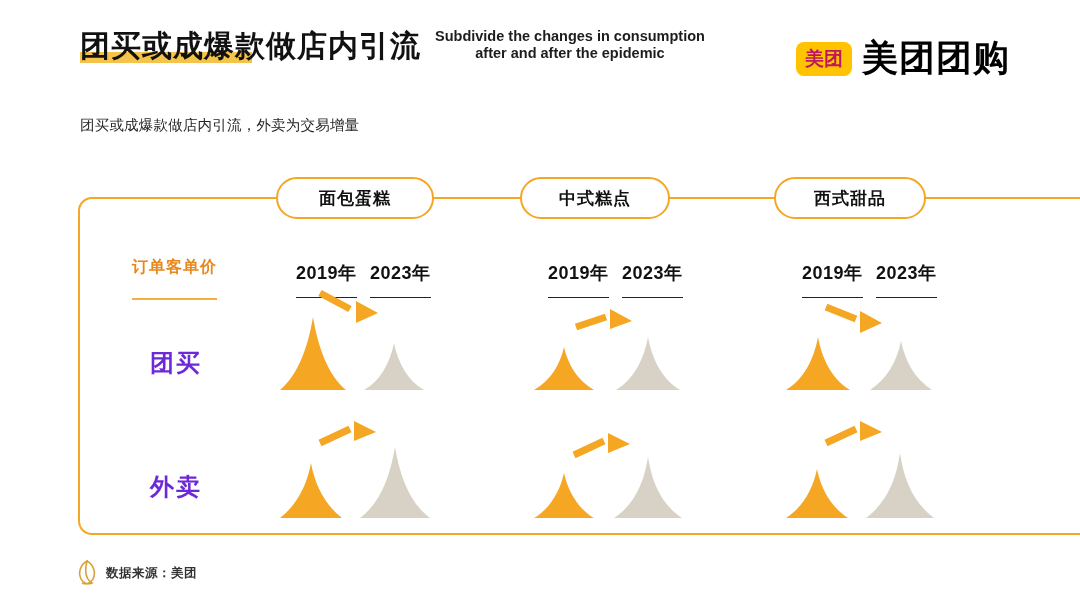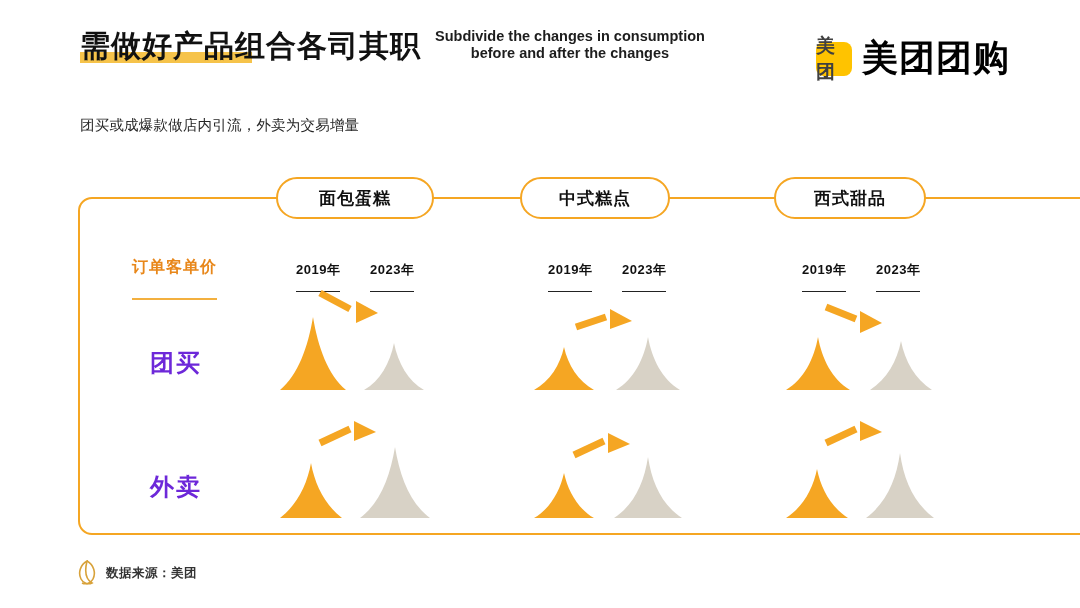--- a/index.html
+++ b/index.html
@@ -63,28 +63,28 @@
 
   
   .logo {
     position: absolute;
     right: 0;
     top: 8px;
     display: flex;
     align-items: center;
   }
   .logo-mark {
-    width: 36px;
+    width: 56px;
     height: 34px;
     background: #ffc300;
     border-radius: 8px;
     display: flex;
     align-items: center;
     justify-content: center;
-    color: #404040;
+    color: #be185d;
     font-size: 19px;
     font-weight: bold;
     letter-spacing: 0px;
   }
   .logo-text {
     margin-left: 10px;
     font-size: 36px;
     font-weight: bold;
     color: #000000;
     letter-spacing: 1px;
@@ -151,21 +151,21 @@
     font-weight: bold;
     color: #6d28d9;
     letter-spacing: 2px;
   }
   .row-label.r0 { top: 148px; }
   .row-label.r1 { top: 272px; }
 
   
   .year {
     position: absolute;
-    font-size: 13px;
+    font-size: 18px;
     font-weight: bold;
     color: #111111;
     padding-bottom: 12px;
     border-bottom: 1.6px solid #222222;
     letter-spacing: 0.5px;
   }
 
   
   .cell {
     position: absolute;
@@ -201,25 +201,25 @@
     text-align: right;
   }
 </style>
 </head>
 <body>
 
 <div class="header">
   <div class="title-wrap">
     <div class="title-cn">
       <span class="title-underline"></span>
-      <span>需做好产品组合各司其职</span>
+      <span>团买或成爆款做店内引流</span>
     </div>
     <div class="title-en">
       <div>Subdivide the changes in consumption</div>
-      <div>before and after the changes</div>
+      <div>after and after the epidemic</div>
     </div>
   </div>
 
   <div class="logo">
     <div class="logo-mark">美团</div>
     <div class="logo-text">美团团购</div>
   </div>
 </div>
 
 <div class="lead">

